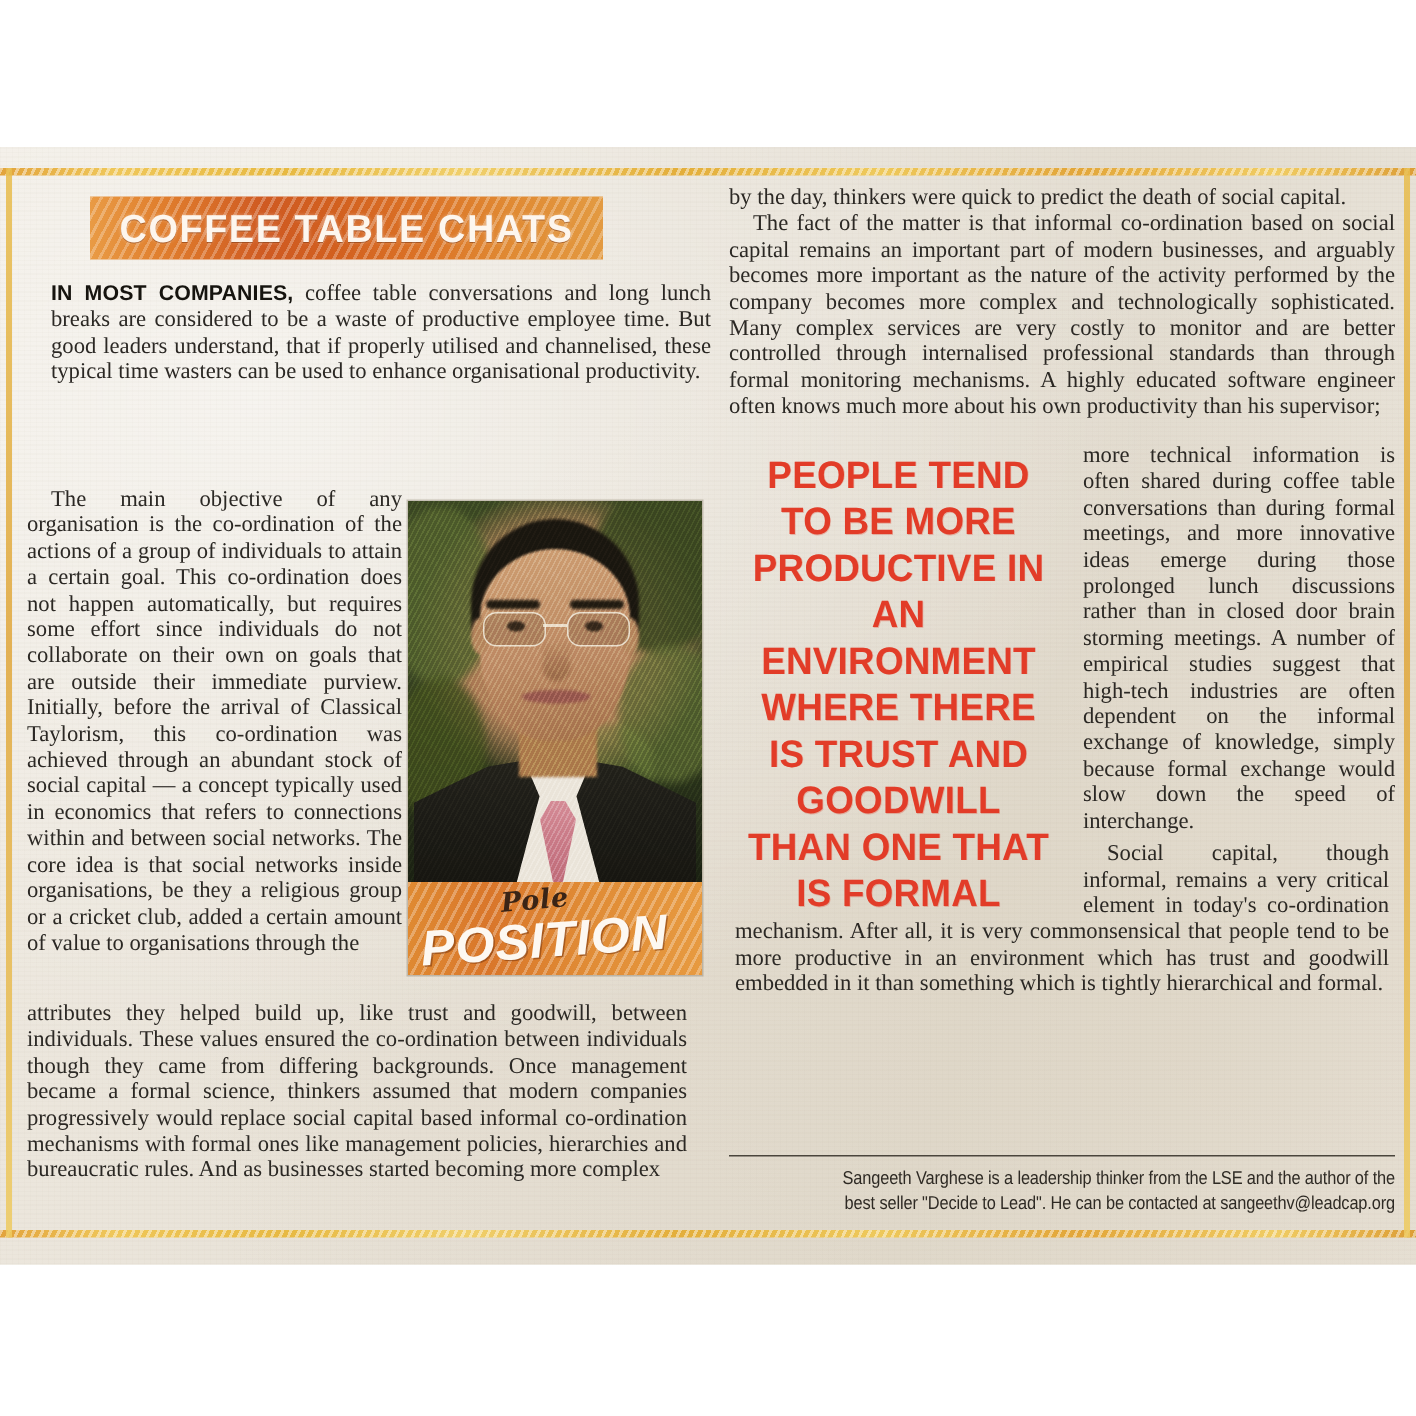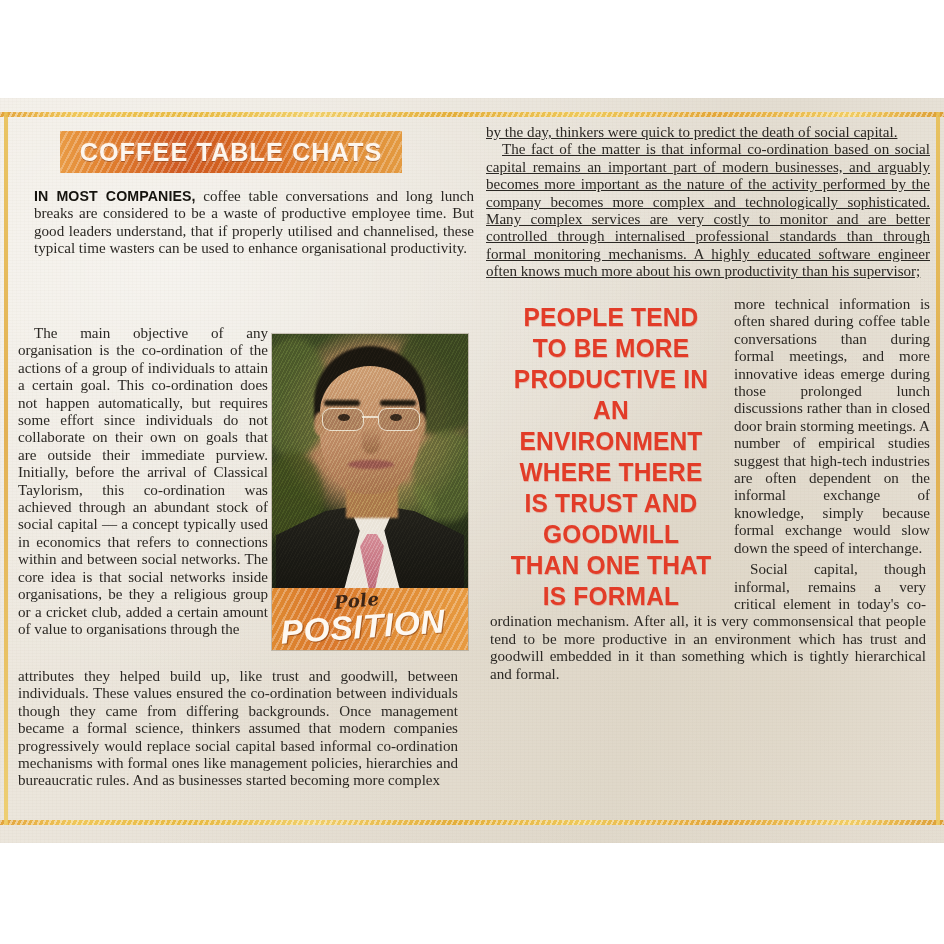--- a/index.html
+++ b/index.html
@@ -271,21 +271,21 @@
     font-size: 33px;
     letter-spacing: .5px;
     color: #fdf8f1;
     text-shadow: 1px 1px 0 rgba(130,60,15,.6);
     transform: rotate(-4deg) scaleX(1.02);
   }
 
   
   #right-top    { position: absolute; left: 0; top: 4px;   width: 444px; }
   #right-wrap   { position: absolute; left: 0; top: 176px; width: 444px; height: 390px; }
-  #pullquote    { float: left; width: 210px; margin: 6px 18px 0 20px; }
+  #pullquote    { float: left; width: 210px; margin: 6px 18px 0 8px; }
   #right-bottom { position: absolute; left: 0; top: 566px; width: 444px; }
 
   #pullquote .pq-text {
     font-family: "Liberation Sans", sans-serif;
     font-weight: bold;
     font-size: 25.5px;
     line-height: 31px;
     letter-spacing: .2px;
     color: #e23c28;
     text-align: center;
@@ -379,32 +379,36 @@
       <div id="left-wrap" class="body-text">
         <div id="left-narrow" style="height: 330px; overflow: hidden; text-align: justify; text-indent: 16px;">The main objective of any organisation is the co-ordination of the actions of a group of individuals to attain a certain goal. This co-ordination does not happen automatically, but requires some effort since individuals do not collaborate on their own on goals that are outside their immediate purview. Initially, before the arrival of Classical Taylorism, this co-ordination was achieved through an abundant stock of social capital — a concept typically used in economics that refers to connections within and between social networks. The core idea is that social networks inside organisations, be they a religious group or a cricket club, added a certain amount of value to organisations through the</div>
       </div>
 
       <div id="left-bottom" class="body-text" style="height: 130px; overflow: hidden;">attributes they helped build up, like trust and goodwill, between individuals. These values ensured the co-ordination between individuals though they came from differing backgrounds. Once management became a formal science, thinkers assumed that modern companies progressively would replace social capital based informal co-ordination mechanisms with formal ones like management policies, hierarchies and bureaucratic rules. And as businesses started becoming more complex</div>
 
     </div>
 
     <div class="col right">
 
-      <div id="right-top" class="body-text" style="height: 170px; overflow: hidden; text-decoration: underline;">
+      <div id="right-top" class="body-text" style="height: 170px; overflow: hidden;">
           <p style="margin: 0px;">by the day, thinkers were quick to predict the death of social capital.</p>
           <p style="margin: 0px; text-indent: 16px;">The fact of the matter is that informal co-ordination based on social capital remains an important part of modern businesses, and arguably becomes more important as the nature of the activity performed by the company becomes more complex and technologically sophisticated. Many complex services are very costly to monitor and are better controlled through internalised professional standards than through formal monitoring mechanisms. A highly educated software engineer often knows much more about his own productivity than his supervisor;</p>
         </div>
 
       <div id="right-wrap" class="body-text" style="overflow: hidden; height: 390px;">
         <div id="pullquote">
           <div class="pq-text">PEOPLE TEND TO BE MORE PRODUCTIVE IN AN ENVIRONMENT WHERE THERE IS TRUST AND GOODWILL THAN ONE THAT IS FORMAL</div>
         </div>
       <div>more technical information is often shared during coffee table conversations than during formal meetings, and more innovative ideas emerge during those prolonged lunch discussions rather than in closed door brain storming meetings. A number of empirical studies suggest that high-tech industries are often dependent on the informal exchange of knowledge, simply because formal exchange would slow down the speed of interchange.</div>
           <p style="margin: 4px; text-indent: 16px;">Social capital, though informal, remains a very critical element in today's co-ordination mechanism. After all, it is very commonsensical that people tend to be more productive in an environment which has trust and goodwill embedded in it than something which is tightly hierarchical and formal.</p>
         </div>
 
       <div id="right-bottom" class="body-text" style="height: 78px; overflow: hidden;"></div>
 
+      <div id="byline-wrap">
+        <div id="byline-rule"></div>
+        <div id="byline">Sangeeth Varghese is a leadership thinker from the LSE and the author of the best seller "Decide to Lead". He can be contacted at sangeethv@leadcap.org</div>
+      </div>
 
     </div>
 
   </div>
 </div>
 
 </body></html>

